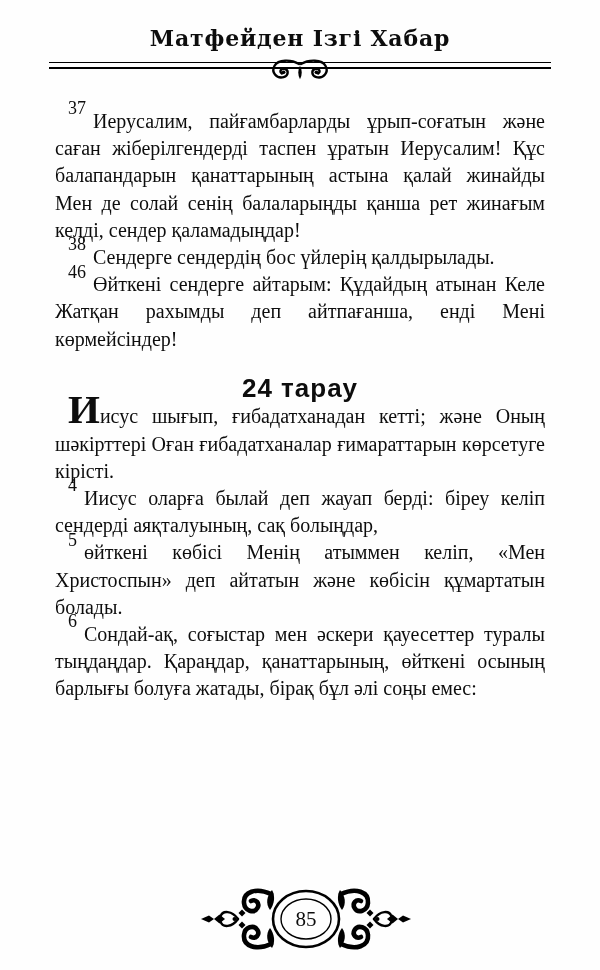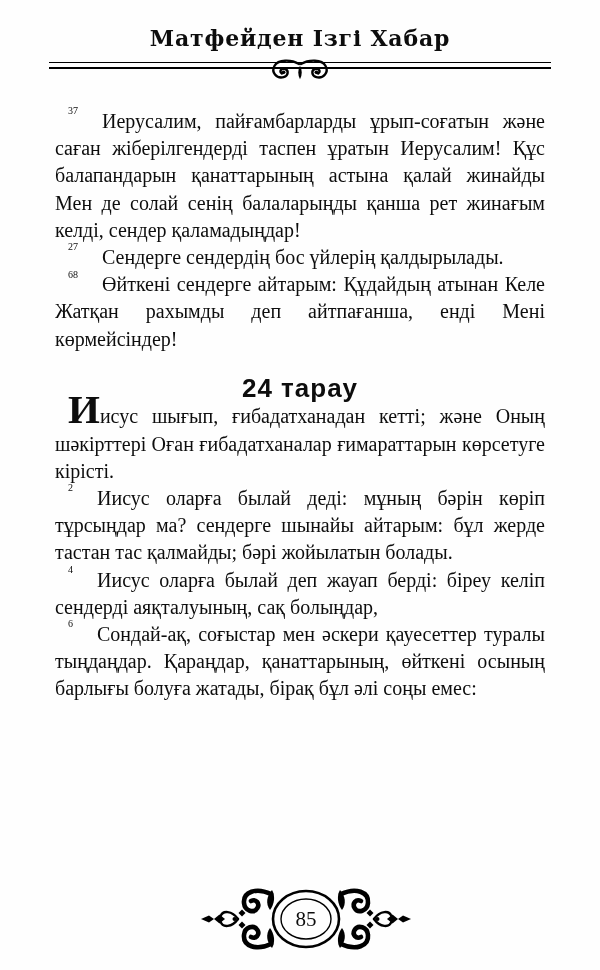--- a/index.html
+++ b/index.html
@@ -35,25 +35,25 @@
   }
   .content { margin: 39px 55px 0; }
   .verse {
     margin: 0;
     font-size: 20px;
     line-height: 27.2px;
     text-align: justify;
     text-indent: 13px;
   }
   .vnum {
-    font-size: 10px;
+    font-size: 18px;
     line-height: 0;
     position: relative;
     top: -6px;
-    margin-right: 24px;
+    margin-right: 7px;
   }
   .chapter-heading {
     margin: 21px 0 1px;
     text-align: center;
     font-family: Liberation Sans, sans-serif;
     font-size: 26px;
     font-weight: 700;
     letter-spacing: 1px;
     line-height: 1.1;
   }
@@ -86,33 +86,33 @@
       <circle cx="37" cy="14.3" r="2" fill="#000"></circle>
       <circle cx="73" cy="14.3" r="2" fill="#000"></circle>
       <path d="M55,7 C52.4,12 52.4,17 55,22 C57.6,17 57.6,12 55,7 Z" fill="#000"></path>
     </svg>
   </div>
 
   <main class="content">
 
     <p class="verse"><sup class="vnum">37</sup><span>Иерусалим, пайғамбарларды ұрып-соғатын және саған жіберілгендерді таспен ұратын Иерусалим! Құс балапандарын қанаттарының астына қалай жинайды Мен де солай сенің балаларыңды қанша рет жинағым келді, сендер қаламадыңдар!</span></p>
 
-    <p class="verse"><sup class="vnum">27</sup><span>Сендерге сендердің бос үйлерің қалдырылады.</span></p>
+    <p class="verse"><sup class="vnum">38</sup><span>Сендерге сендердің бос үйлерің қалдырылады.</span></p>
 
-    <p class="verse"><sup class="vnum">68</sup><span>Өйткені сендерге айтарым: Құдайдың атынан Келе Жатқан рахымды деп айтпағанша, енді Мені көрмейсіндер!</span></p>
+    <p class="verse"><sup class="vnum">46</sup><span>Өйткені сендерге айтарым: Құдайдың атынан Келе Жатқан рахымды деп айтпағанша, енді Мені көрмейсіндер!</span></p>
 
     <h2 class="chapter-heading">24 тарау</h2>
 
     <p class="verse"><span class="dropcap">И</span><span>исус шығып, ғибадатханадан кетті; және Оның шәкірттері Оған ғибадатханалар ғимараттарын көрсетуге кірісті.</span></p>
 
-    <p class="verse"><sup class="vnum">2</sup><span>Иисус оларға былай деді: мұның бәрін көріп тұрсыңдар ма? сендерге шынайы айтарым: бұл жерде тастан тас қалмайды; бәрі жойылатын болады.</span></p>
 
 
     <p class="verse"><sup class="vnum">4</sup><span>Иисус оларға былай деп жауап берді: біреу келіп сендерді аяқталуының, сақ болыңдар,</span></p>
 
+    <p class="verse"><sup class="vnum">5</sup><span>өйткені көбісі Менің атыммен келіп, «Мен Христоспын» деп айтатын және көбісін құмартатын болады.</span></p>
 
     <p class="verse"><sup class="vnum">6</sup><span>Сондай-ақ, соғыстар мен әскери қауесеттер туралы тыңдаңдар. Қараңдар, қанаттарының, өйткені осының барлығы болуға жатады, бірақ бұл әлі соңы емес:</span></p>
 
   </main>
 
   <footer class="footer">
     <svg width="210" height="80" viewBox="0 0 210 80" aria-hidden="false">
       <defs>
         <g id="wing" fill="#000">
           <polygon points="0,40 8,36.6 13,40 8,43.4"></polygon>

